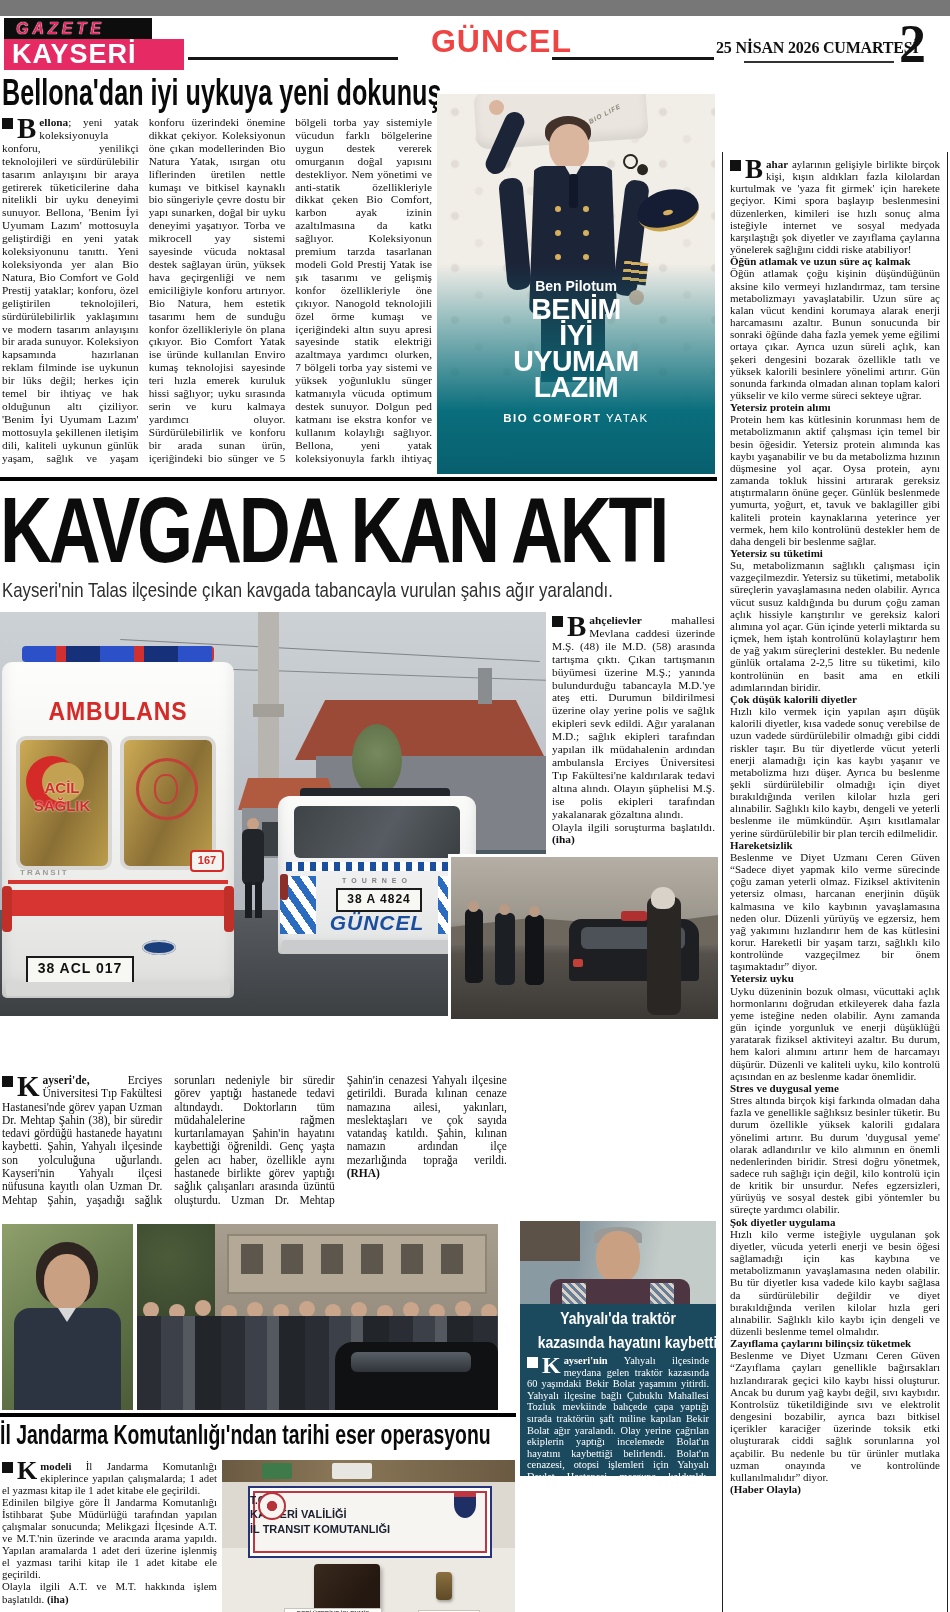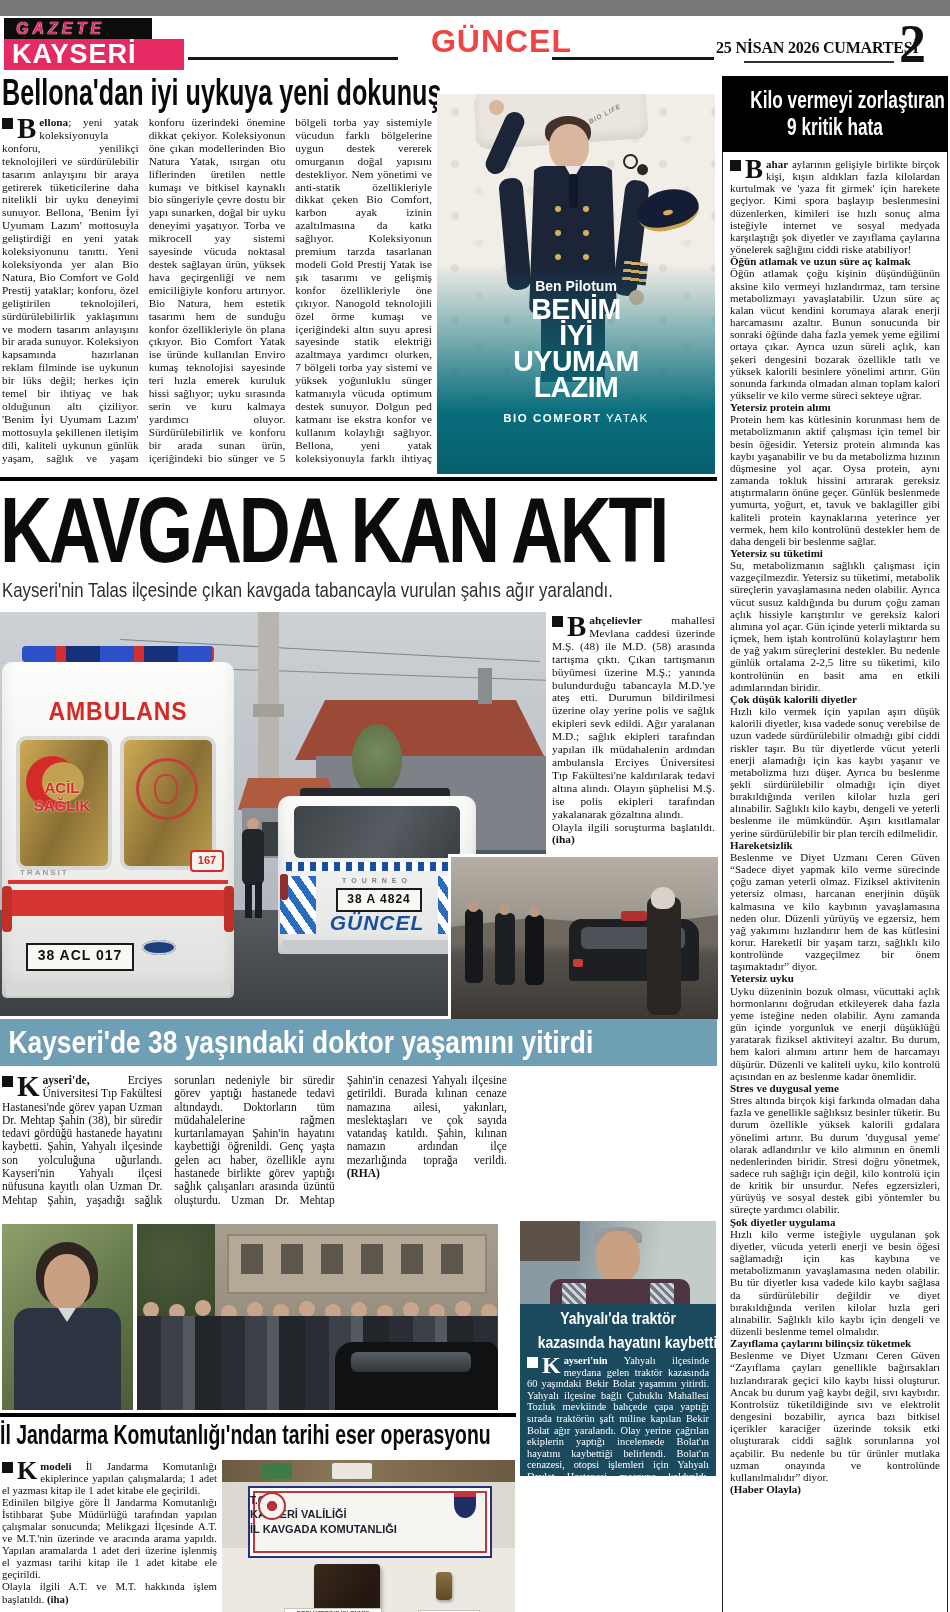--- a/index.html
+++ b/index.html
@@ -221,21 +221,21 @@
       <div class="ph acil" style="left:30px;top:140px;width:60px;">ACİL</div>
       <div class="ph acil" style="left:24px;top:158px;width:72px;">SAĞLIK</div>
       <div class="ph" style="left:134px;top:118px;width:56px;height:56px;border:3px solid #c24038;border-radius:50%;"></div>
       <div class="ph" style="left:152px;top:134px;width:20px;height:26px;border:2px solid #c24038;border-radius:45%;"></div>
       <div class="ph" style="left:6px;top:240px;width:220px;height:4px;background:#d63531;"></div>
       <div class="ph" style="left:6px;top:250px;width:220px;height:26px;background:#d63531;"></div>
       <div class="ph" style="left:0px;top:246px;width:10px;height:46px;background:#c03028;border-radius:4px;"></div>
       <div class="ph" style="left:222px;top:246px;width:10px;height:46px;background:#c03028;border-radius:4px;"></div>
       <div class="ph" style="left:188px;top:210px;width:30px;height:18px;background:#f3f3f0;border:2px solid #d42b28;border-radius:4px;color:#d42b28;font:800 11px/16px 'Liberation Sans',sans-serif;text-align:center;">167</div>
       <div class="ph" style="left:18px;top:228px;color:#9b9b97;font:600 8px/9px 'Liberation Sans',sans-serif;letter-spacing:2px;">TRANSIT</div>
-      <div class="ph plate" style="left:24px;top:303px;width:104px;height:24px;">38 ACL 017</div>
+      <div class="ph plate" style="left:24px;top:316px;width:104px;height:24px;">38 ACL 017</div>
       <div class="ph" style="left:140px;top:300px;width:34px;height:15px;background:#1b3f7a;border-radius:50%;box-shadow:inset 0 0 0 2px #c9cdd4;"></div>
       <div class="ph" style="left:4px;top:342px;width:224px;height:14px;background:#d8d8d6;border-radius:3px;"></div>
     </div>
   </div>
 
   <div class="abs kavga-col">
     <p class="np">
       <span class="sqm"></span><span class="dc">B</span><b>ahçelievler</b><span> mahallesi Mevlana caddesi üzerinde M.Ş. (48) ile M.D. (58) arasında tartışma çıktı. Çıkan tartışmanın büyümesi üzerine M.Ş.; yanında bulundurduğu tabancayla M.D.'ye ateş etti. Durumun bildirilmesi üzerine olay yerine polis ve sağlık ekipleri sevk edildi. Ağır yaralanan M.D.; sağlık ekipleri tarafından yapılan ilk müdahalenin ardından ambulansla Erciyes Üniversitesi Tıp Fakültesi'ne kaldırılarak tedavi altına alındı. Olayın şüphelisi M.Ş. ise polis ekipleri tarafından yakalanarak gözaltına alındı.</span>
     </p>
     <p class="np"><span>Olayla ilgili soruşturma başlatıldı. </span><b>(iha)</b></p>
@@ -251,23 +251,20 @@
     <div class="ph" style="left:14px;top:52px;width:18px;height:74px;background:#16181c;border-radius:5px;"></div>
     <div class="ph" style="left:17px;top:44px;width:11px;height:11px;background:#b99a84;border-radius:50%;"></div>
     <div class="ph" style="left:44px;top:56px;width:20px;height:72px;background:#1c1f24;border-radius:5px;"></div>
     <div class="ph" style="left:48px;top:47px;width:11px;height:11px;background:#b99a84;border-radius:50%;"></div>
     <div class="ph" style="left:74px;top:58px;width:19px;height:70px;background:#121418;border-radius:5px;"></div>
     <div class="ph" style="left:78px;top:49px;width:11px;height:11px;background:#b99a84;border-radius:50%;"></div>
     <div class="ph" style="left:196px;top:40px;width:34px;height:118px;background:#2a2624;border-radius:8px;"></div>
     <div class="ph" style="left:200px;top:30px;width:24px;height:22px;background:#d8d2c8;border-radius:50% 50% 40% 40%;"></div>
   </div>
 
-  <div class="abs doktor-bar">
-    <span>Kayseri'de 38 yaşındaki doktor yaşamını yitirdi</span>
-  </div>
   <div class="abs doktor-cols">
     <p class="np">
       <span class="sqm"></span><span class="dc">K</span><b>ayseri'de,</b><span> Erciyes Üniversitesi Tıp Fakültesi Hastanesi'nde görev yapan Uzman Dr. Mehtap Şahin (38), bir süredir tedavi gördüğü hastanede hayatını kaybetti. Şahin, Yahyalı ilçesinde son yolculuğuna uğurlandı. Kayseri'nin Yahyalı ilçesi nüfusuna kayıtlı olan Uzman Dr. Mehtap Şahin, yaşadığı sağlık sorunları nedeniyle bir süredir görev yaptığı hastanede tedavi altındaydı. Doktorların tüm müdahalelerine rağmen kurtarılamayan Şahin'in hayatını kaybettiği öğrenildi. Genç yaşta gelen acı haber, özellikle aynı hastanede birlikte görev yaptığı sağlık çalışanları arasında üzüntü oluşturdu. Uzman Dr. Mehtap Şahin'in cenazesi Yahyalı ilçesine getirildi. Burada kılınan cenaze namazına ailesi, yakınları, meslektaşları ve çok sayıda vatandaş katıldı. Şahin, kılınan namazın ardından ilçe mezarlığında toprağa verildi. </span><b>(RHA)</b>
     </p>
   </div>
 
   <div class="abs" style="left:2px;top:1208px;width:131px;height:186px;background:linear-gradient(140deg,#8fa06c,#5f7347 60%,#4c5c38);overflow:hidden;">
     <div class="ph" style="left:34px;top:18px;width:62px;height:64px;background:#2e2520;border-radius:50% 50% 44% 44%;"></div>
     <div class="ph" style="left:42px;top:30px;width:46px;height:56px;background:#c9a082;border-radius:48%;"></div>
     <div class="ph" style="left:12px;top:84px;width:107px;height:102px;background:#2b3440;border-radius:16px 16px 0 0;"></div>
@@ -312,37 +309,33 @@
   </div>
 
   <div class="abs" style="left:222px;top:1444px;width:293px;height:166px;background:#ddd8d0;overflow:hidden;">
     <div class="ph" style="left:0;top:0;width:293px;height:22px;background:linear-gradient(90deg,#6b5a42,#8a7758 40%,#6b5a42);"></div>
     <div class="ph" style="left:40px;top:3px;width:30px;height:16px;background:#3f7a4a;border-radius:2px;"></div>
     <div class="ph" style="left:110px;top:3px;width:40px;height:16px;background:#e8e6e0;border-radius:2px;"></div>
     <div class="ph" style="left:0;top:88px;width:293px;height:78px;background:#ece8e2;"></div>
     <div class="ph" style="left:26px;top:26px;width:240px;height:68px;background:#f7f5f1;border:2px solid #24337a;box-shadow:inset 0 0 0 3px #fff, inset 0 0 0 5px #bf3540;">
       <div class="sign-line" style="margin-top:7px;font-size:10px;line-height:12px;">T.C.</div>
       <div class="sign-line" style="font-size:11px;line-height:15px;">KAYSERİ VALİLİĞİ</div>
-      <div class="sign-line" style="font-size:11px;line-height:15px;">İL KAVGADA KOMUTANLIĞI</div>
+      <div class="sign-line" style="font-size:11px;line-height:15px;">İL TRANSIT KOMUTANLIĞI</div>
     </div>
     <div class="ph" style="left:36px;top:32px;width:24px;height:24px;border:2px solid #b8323a;border-radius:50%;background:radial-gradient(circle,#b8323a 28%,#f7f5f1 32%);"></div>
     <div class="ph" style="left:232px;top:31px;width:22px;height:27px;background:linear-gradient(#bf3540 22%,#1e2f66 22%);border-radius:3px 3px 50% 50%;"></div>
     <div class="ph" style="left:92px;top:104px;width:66px;height:48px;background:linear-gradient(130deg,#3a2a1e,#241810 70%);border-radius:4px;box-shadow:2px 3px 4px rgba(0,0,0,.3);"></div>
     <div class="ph" style="left:214px;top:112px;width:16px;height:28px;background:linear-gradient(#8a7040,#5e4a26);border-radius:4px;box-shadow:1px 2px 3px rgba(0,0,0,.3);"></div>
     <div class="ev-label" style="left:62px;top:148px;width:96px;height:16px;padding-top:1px;">
       <div>DERİ ÜZERİNE İŞLENMİŞ</div>
       <div>KİTAP</div>
     </div>
     <div class="ev-label" style="left:196px;top:150px;width:60px;height:11px;padding-top:2px;">KİTABE</div>
   </div>
 
-  <div class="abs kilo-head">
-    <div>Kilo vermeyi zorlaştıran</div>
-    <div>9 kritik hata</div>
-  </div>
   <div class="abs kilo-body">
     <p class="np">
       <span class="sqm"></span><span class="dc" style="font-size:27px;line-height:23px;">B</span><b>ahar</b><span> aylarının gelişiyle birlikte birçok kişi, kışın aldıkları fazla kilolardan kurtulmak ve 'yaza fit girmek' için harekete geçiyor. Kimi spora başlayıp beslenmesini düzenlerken, kimileri ise hızlı sonuç alma isteğiyle internet ve sosyal medyada karşılaştığı şok diyetler ve zayıflama çaylarına yönelerek sağlığını ciddi riske atabiliyor!</span>
     </p>
     <p class="np"><span class="kh">Öğün atlamak ve uzun süre aç kalmak</span><br><span>Öğün atlamak çoğu kişinin düşündüğünün aksine kilo vermeyi hızlandırmaz, tam tersine metabolizmayı yavaşlatabilir. Uzun süre aç kalan vücut kendini korumaya alarak enerji harcamasını azaltır. Bunun sonucunda bir sonraki öğünde daha fazla yemek yeme eğilimi ortaya çıkar. Ayrıca uzun süreli açlık, kan şekeri dengesini bozarak özellikle tatlı ve yüksek kalorili besinlere yönelimi artırır. Gün sonunda farkında olmadan alınan toplam kalori yükselir ve kilo verme süreci sekteye uğrar.</span></p>
     <p class="np"><span class="kh">Yetersiz protein alımı</span><br><span>Protein hem kas kütlesinin korunması hem de metabolizmanın aktif çalışması için temel bir besin öğesidir. Yetersiz protein alımında kas kaybı yaşanabilir ve bu da metabolizma hızının düşmesine yol açar. Oysa protein, aynı zamanda tokluk hissini artırarak gereksiz atıştırmaların önüne geçer. Günlük beslenmede yumurta, yoğurt, et, tavuk ve baklagiller gibi kaliteli protein kaynaklarına yeterince yer vermek, hem kilo kontrolünü destekler hem de daha dengeli bir beslenme sağlar.</span></p>
     <p class="np"><span class="kh">Yetersiz su tüketimi</span><br><span>Su, metabolizmanın sağlıklı çalışması için vazgeçilmezdir. Yetersiz su tüketimi, metabolik süreçlerin yavaşlamasına neden olabilir. Ayrıca vücut susuz kaldığında bu durum çoğu zaman açlık hissiyle karıştırılır ve gereksiz kalori alımına yol açar. Gün içinde yeterli miktarda su içmek, hem iştah kontrolünü kolaylaştırır hem de yağ yakım süreçlerini destekler. Bu nedenle günlük ortalama 2-2,5 litre su tüketimi, kilo kontrolünün en basit ama en etkili adımlarından biridir.</span></p>
     <p class="np"><span class="kh">Çok düşük kalorili diyetler</span><br><span>Hızlı kilo vermek için yapılan aşırı düşük kalorili diyetler, kısa vadede sonuç verebilse de uzun vadede sürdürülebilir olmadığı gibi ciddi riskler taşır. Bu tür diyetlerde vücut yeterli enerji alamadığı için kas kaybı yaşanır ve metabolizma hızı düşer. Ayrıca bu beslenme şekli sürdürülebilir olmadığı için diyet bırakıldığında verilen kilolar hızla geri alınabilir. Sağlıklı kilo kaybı, dengeli ve yeterli beslenme ile mümkündür. Aşırı kısıtlamalar yerine sürdürülebilir bir plan tercih edilmelidir.</span></p>
     <p class="np"><span class="kh">Hareketsizlik</span><br><span>Beslenme ve Diyet Uzmanı Ceren Güven “Sadece diyet yapmak kilo verme sürecinde çoğu zaman yeterli olmaz. Fiziksel aktivitenin yetersiz olması, harcanan enerjinin düşük kalmasına ve kilo kaybının yavaşlamasına neden olur. Düzenli yürüyüş ve egzersiz, hem yağ yakımını hızlandırır hem de kas kütlesini korur. Hareketli bir yaşam tarzı, sağlıklı kilo kontrolünde vazgeçilmez bir önem taşımaktadır” diyor.</span></p>
     <p class="np"><span class="kh">Yetersiz uyku</span><br><span>Uyku düzeninin bozuk olması, vücuttaki açlık hormonlarını doğrudan etkileyerek daha fazla yeme isteğine neden olabilir. Aynı zamanda gün içinde yorgunluk ve enerji düşüklüğü yaratarak fiziksel aktiviteyi azaltır. Bu durum, hem kalori alımını artırır hem de harcamayı düşürür. Düzenli ve kaliteli uyku, kilo kontrolü açısından en az beslenme kadar önemlidir.</span></p>

